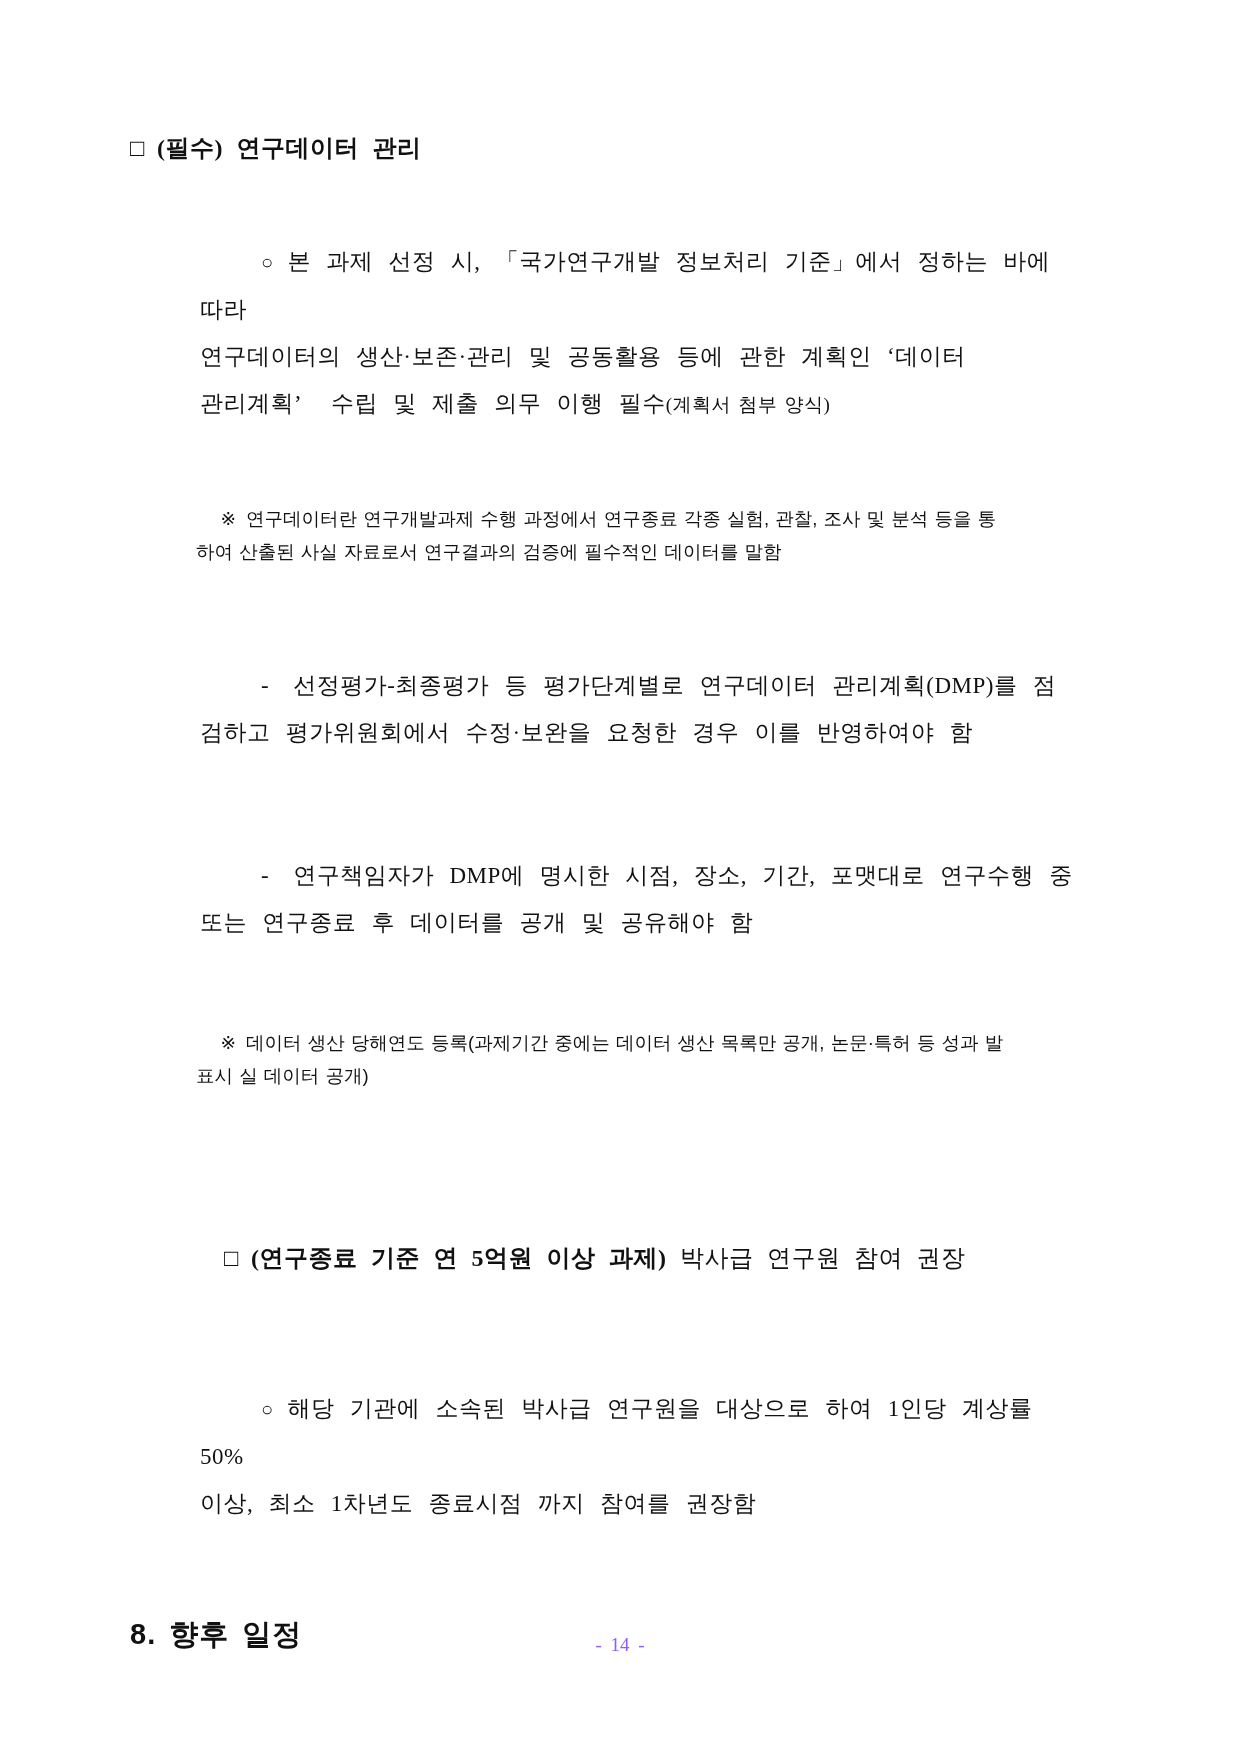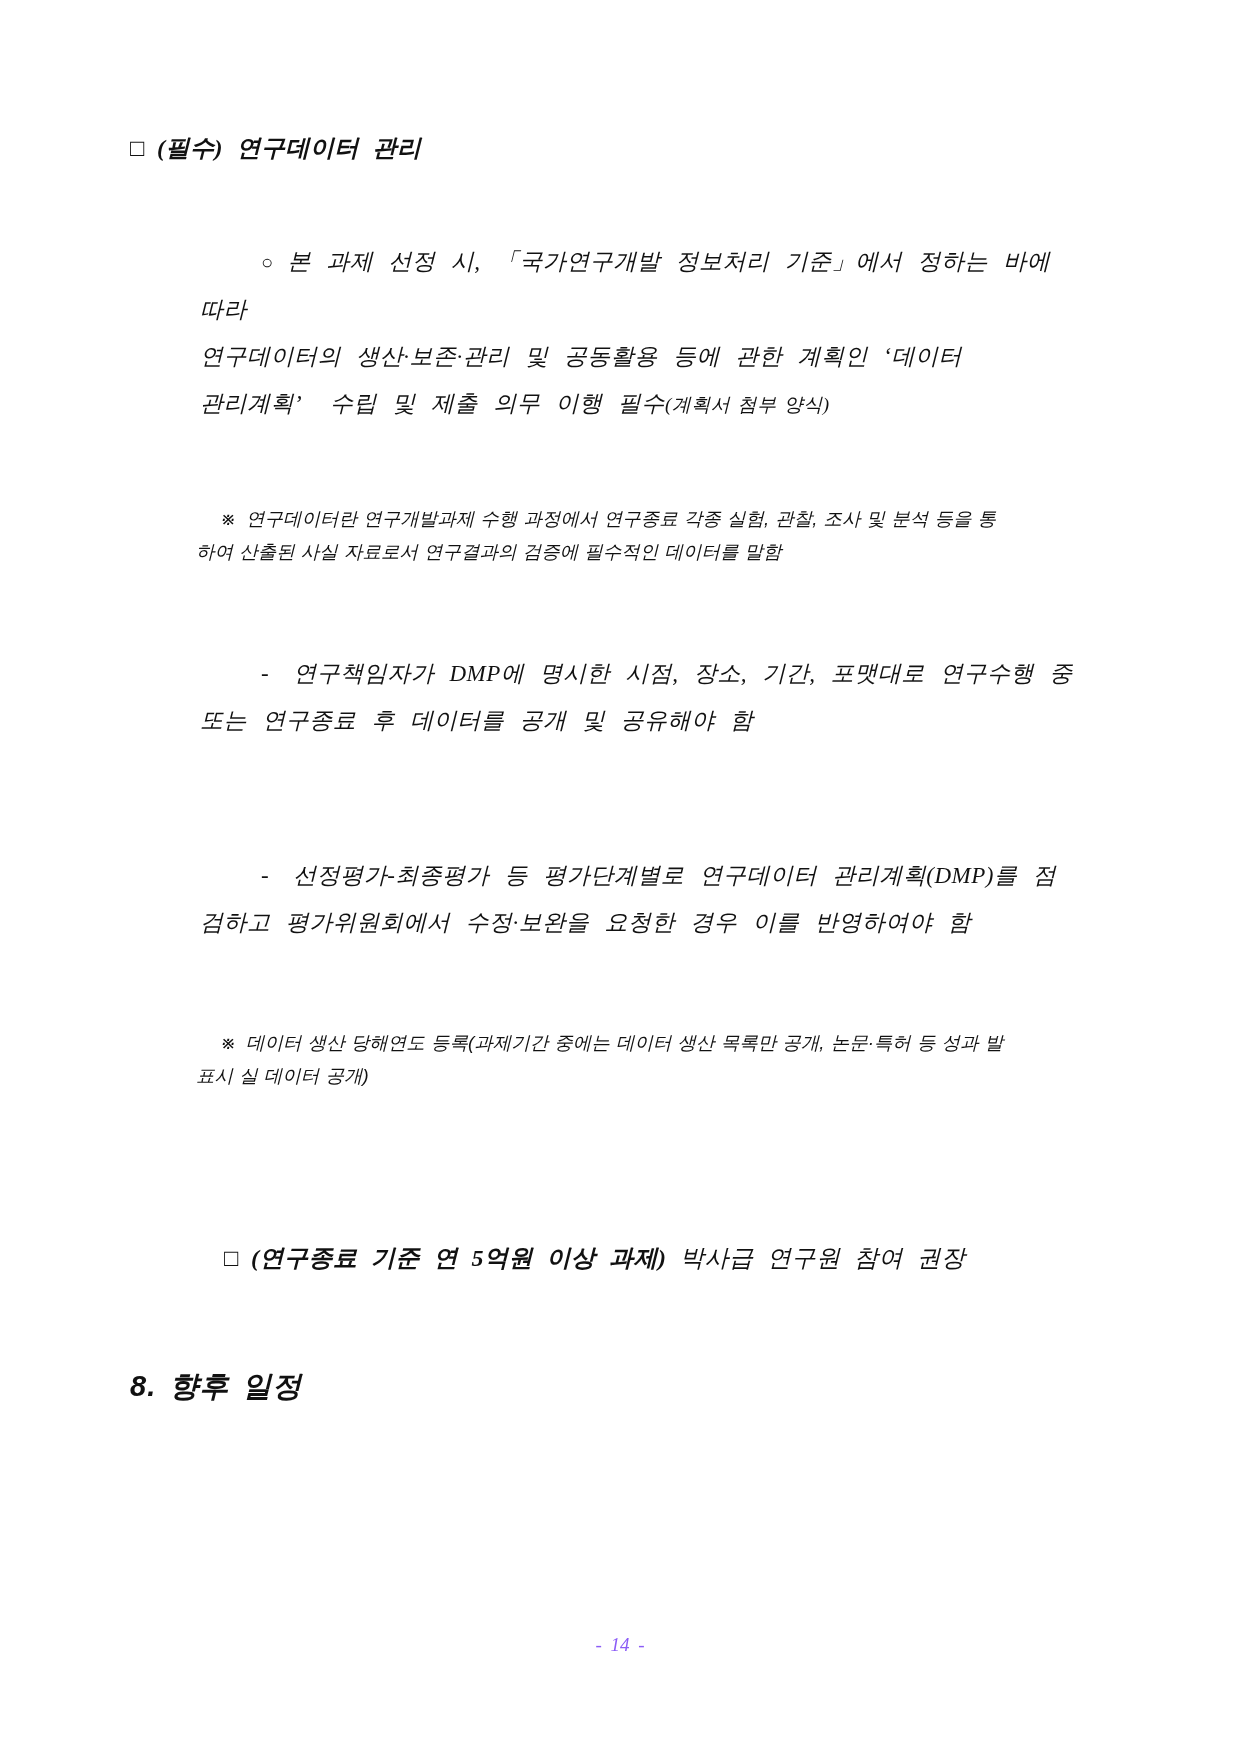--- a/index.html
+++ b/index.html
@@ -10,21 +10,20 @@
     color: #111;
     font-family: "Liberation Serif", "DejaVu Serif", serif;
     position: relative;
     overflow: hidden;
   }
   .page {
     width: 1192px;
     height: 1753px;
     padding: 126px 110px 5px 130px;
     position: relative;
-    font-style: italic;
   }
   .pre { white-space: pre-wrap; }
 
   
   .h-item {
     font-size: 24px;
     font-weight: 700;
     line-height: 45px;
     padding-left: 40px;
     text-indent: -40px;
@@ -112,38 +111,42 @@
     <span class="marker">○</span><span>본 과제 선정 시, 「국가연구개발 정보처리 기준」에서 정하는 바에 따라
 연구데이터의 생산·보존·관리 및 공동활용 등에 관한 계획인 ‘데이터
 관리계획’  수립 및 제출 의무 이행 필수</span><span class="paren">(계획서 첨부 양식)</span>
   </div>
 
   <div class="n-item pre mt-n1">
     <span class="marker">※</span><span>연구데이터란 연구개발과제 수행 과정에서 연구종료 각종 실험, 관찰, 조사 및 분석 등을 통
 하여 산출된 사실 자료로서 연구결과의 검증에 필수적인 데이터를 말함</span>
   </div>
 
+  <div class="d-item pre mt-d1">
+    <span class="marker">-</span><span>선정평가-최종평가 등 평가단계별로 연구데이터 관리계획(DMP)를 점
+검하고 평가위원회에서 수정·보완을 요청한 경우 이를 반영하여야 함</span>
+  </div>
+
   <div class="d-item pre mt-d2">
     <span class="marker">-</span><span>연구책임자가 DMP에 명시한 시점, 장소, 기간, 포맷대로 연구수행 중
 또는 연구종료 후 데이터를 공개 및 공유해야 함</span>
-  </div>
-
-  <div class="d-item pre mt-d1">
-    <span class="marker">-</span><span>선정평가-최종평가 등 평가단계별로 연구데이터 관리계획(DMP)를 점
-검하고 평가위원회에서 수정·보완을 요청한 경우 이를 반영하여야 함</span>
   </div>
 
   <div class="n-item pre mt-n2">
     <span class="marker">※</span><span>데이터 생산 당해연도 등록(과제기간 중에는 데이터 생산 목록만 공개, 논문·특허 등 성과 발
 표시 실 데이터 공개)</span>
   </div>
 
   <div class="h-item pre mt-h2">
     <span class="marker">□</span><span class="bold">(연구종료 기준 연 5억원 이상 과제)</span><span class="rest"> 박사급 연구원 참여 권장</span>
   </div>
 
+  <div class="p-item pre mt-p2">
+    <span class="marker">○</span><span>해당 기관에 소속된 박사급 연구원을 대상으로 하여 1인당 계상률 50%
+이상, 최소 1차년도 종료시점 까지 참여를 권장함</span>
+  </div>
 
 
   <div class="sec-title">8. 향후 일정</div>
 
   <div class="page-footer">- 14 -</div>
 
 </div>
 
 </body></html>

